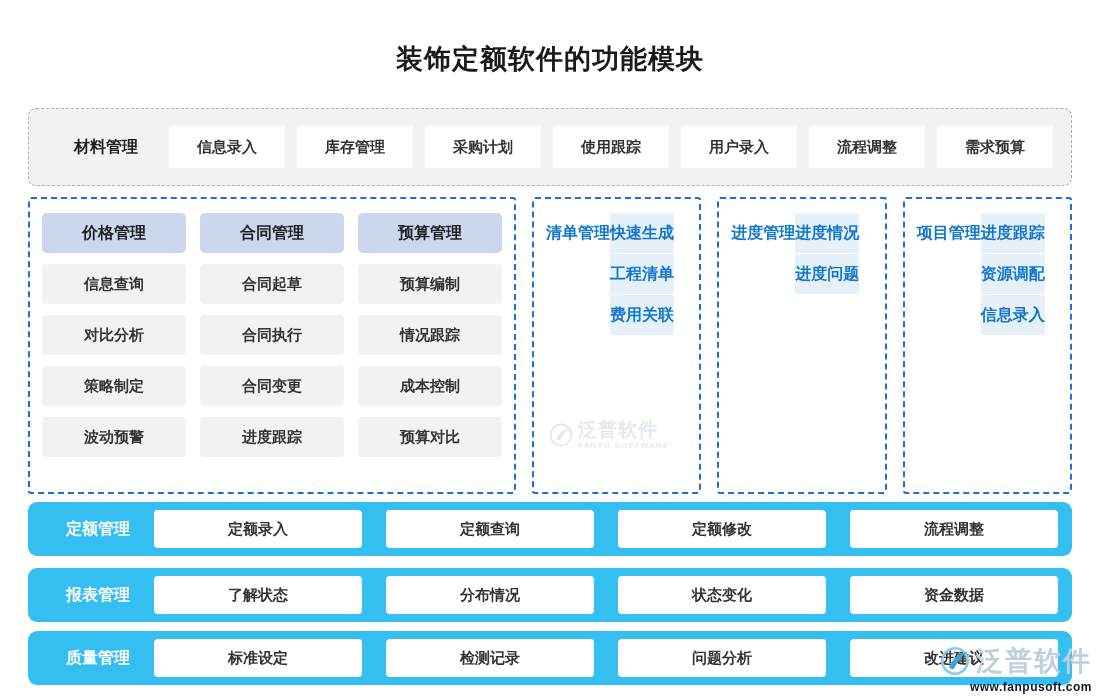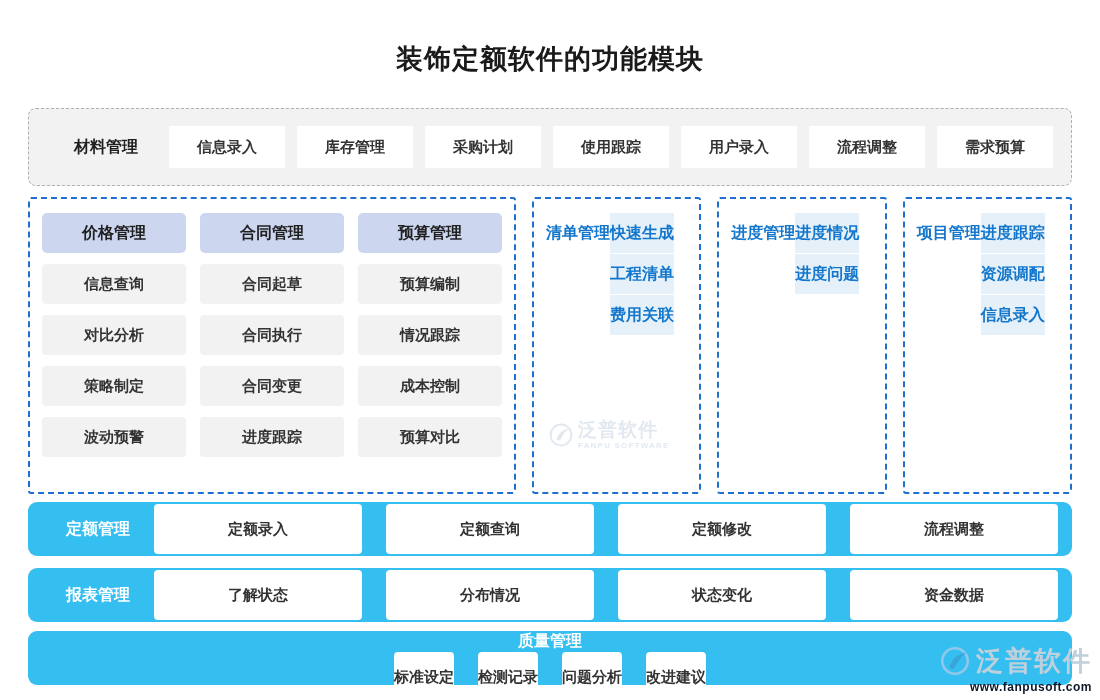--- a/index.html
+++ b/index.html
@@ -116,38 +116,38 @@
     width: 1044px;
     height: 54px;
     background: #35bef0;
     border-radius: 9px;
     display: flex;
     align-items: center;
     padding: 0 14px;
   }
   .bb1 { top: 502px; }
   .bb2 { top: 568px; }
-  .bb3 { top: 631px; flex-direction: column; }
+  .bb3 { top: 631px; }
   .bottom-title {
     width: 112px;
     flex: none;
     text-align: center;
     font-size: 16px;
     font-weight: 700;
     color: #ffffff;
   }
   .bottom-chips {
     flex: 1;
     display: flex;
     align-items: center;
     gap: 24px;
   }
   .bottom-chip {
     flex: 1;
-    height: 50px;
+    height: 38px;
     background: #ffffff;
     border-radius: 4px;
     display: flex; align-items: center; justify-content: center;
     font-size: 15px; font-weight: 700; color: #333333;
   }
 
   
   .wm { position: absolute; pointer-events: none; user-select: none; }
   .wm-mid { left: 548px; top: 420px; display: flex; align-items: center; gap: 4px; opacity: .55; }
   .wm-mid .wm-text { display: flex; flex-direction: column; line-height: 1; }

